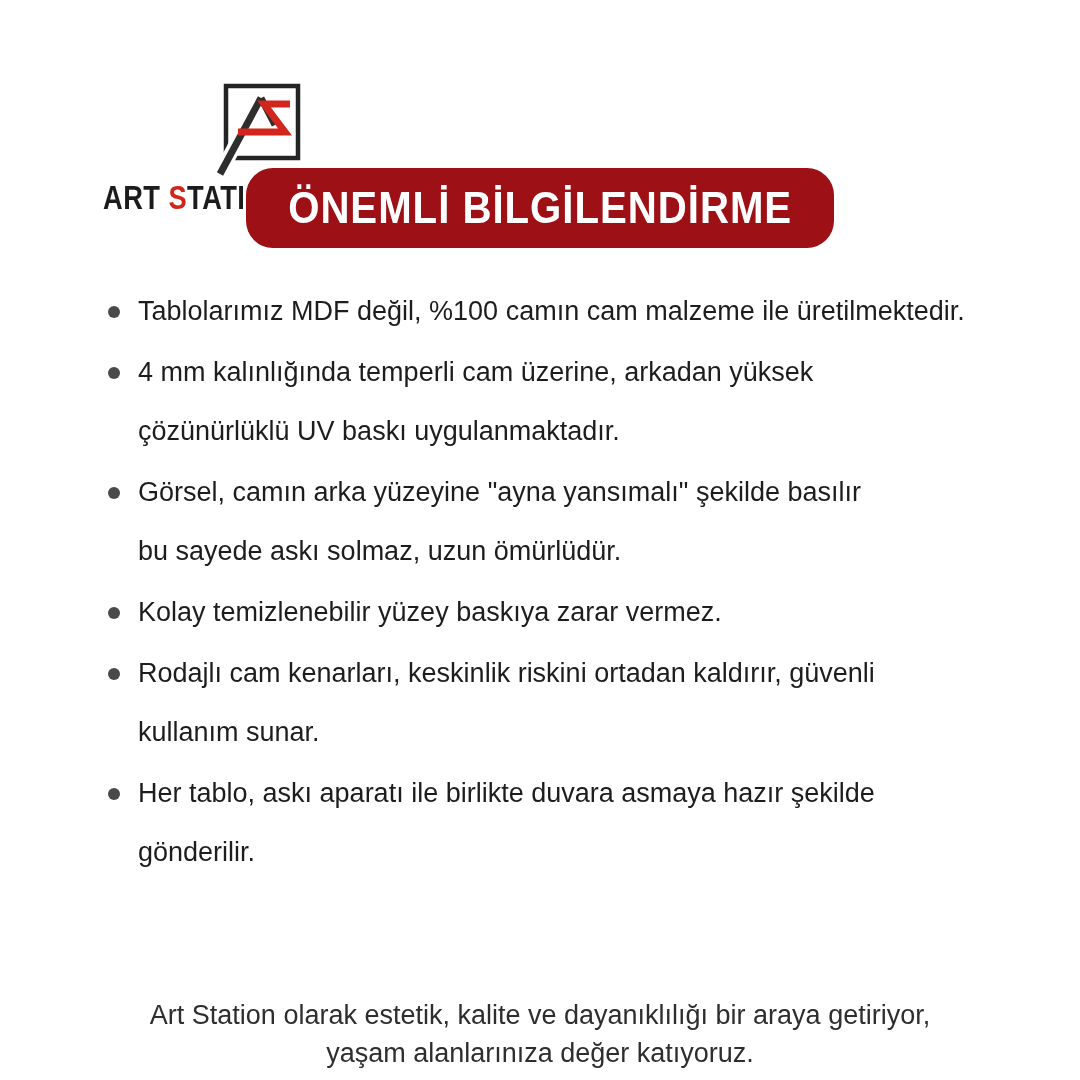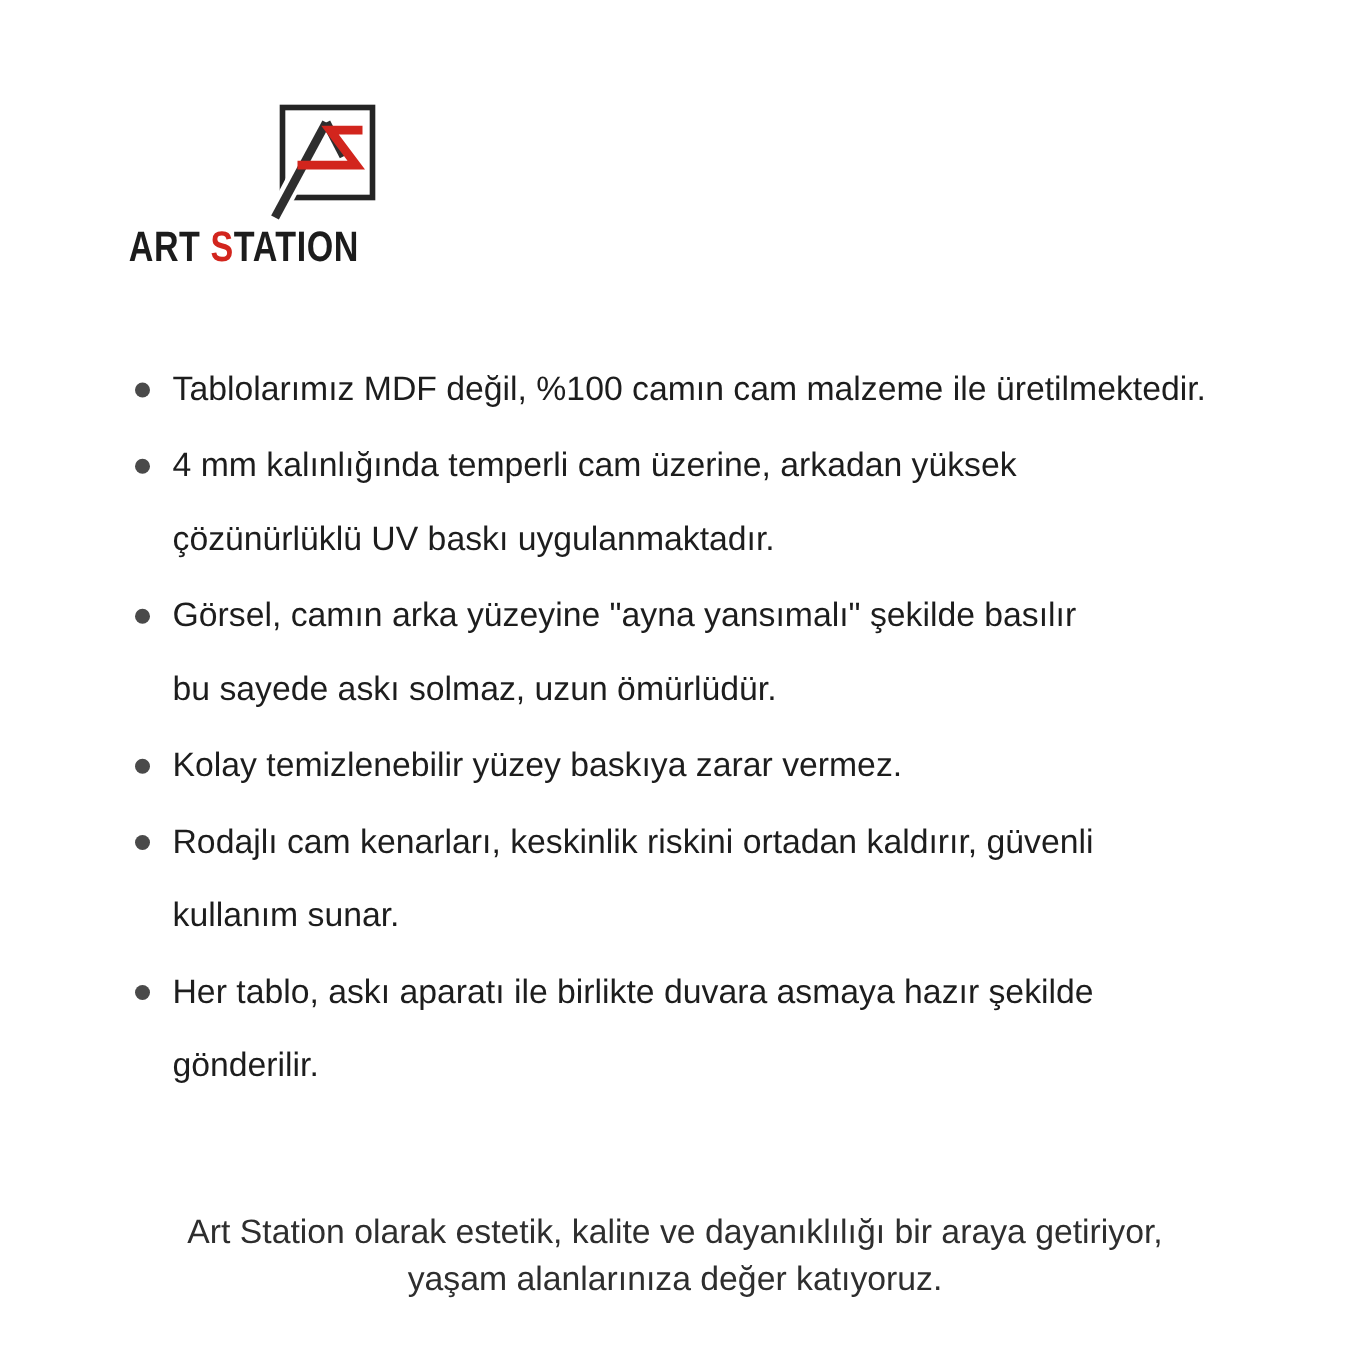--- a/index.html
+++ b/index.html
@@ -86,21 +86,21 @@
     font-size: 27px;
     line-height: 59px;
     color: #1d1d1d;
     white-space: nowrap;
   }
 
   
   .footer {
     position: absolute;
     left: 0;
-    top: 966px;
+    top: 996px;
     width: 1080px;
     text-align: center;
   }
   .footer-line {
     font-size: 27px;
     line-height: 38px;
     color: #2e2e2e;
     white-space: nowrap;
   }
 </style>
@@ -117,20 +117,23 @@
       <line x1="49" y1="18" x2="8" y2="96" stroke="#ffffff" stroke-width="14"></line>
 
       <line x1="8" y1="96" x2="49" y2="20" stroke="#2e2e2e" stroke-width="7"></line>
       <line x1="49" y1="20" x2="63" y2="47" stroke="#2e2e2e" stroke-width="7"></line>
 
       <polyline points="78,26 52,26 73,54 26,54" fill="none" stroke="#d2251d" stroke-width="7" stroke-linejoin="miter"></polyline>
     </svg>
     <div class="brand-text"><span>ART </span><span class="accent" style="color: rgb(210, 37, 29);">S</span><span>TATION</span></div>
   </header>
 
+  <div class="banner" style="background: rgb(157, 16, 22);">
+    <span class="banner-title" style="color: rgb(255, 255, 255);">ÖNEMLİ BİLGİLENDİRME</span>
+  </div>
 
   <ul class="info-list" id="bullet-list">
       <li class="item">
         <span class="dot"></span>
         <div class="lines">
           <div class="line">Tablolarımız MDF değil, %100 camın cam malzeme ile üretilmektedir.</div>
         </div>
       </li>
       <li class="item">
         <span class="dot"></span>

